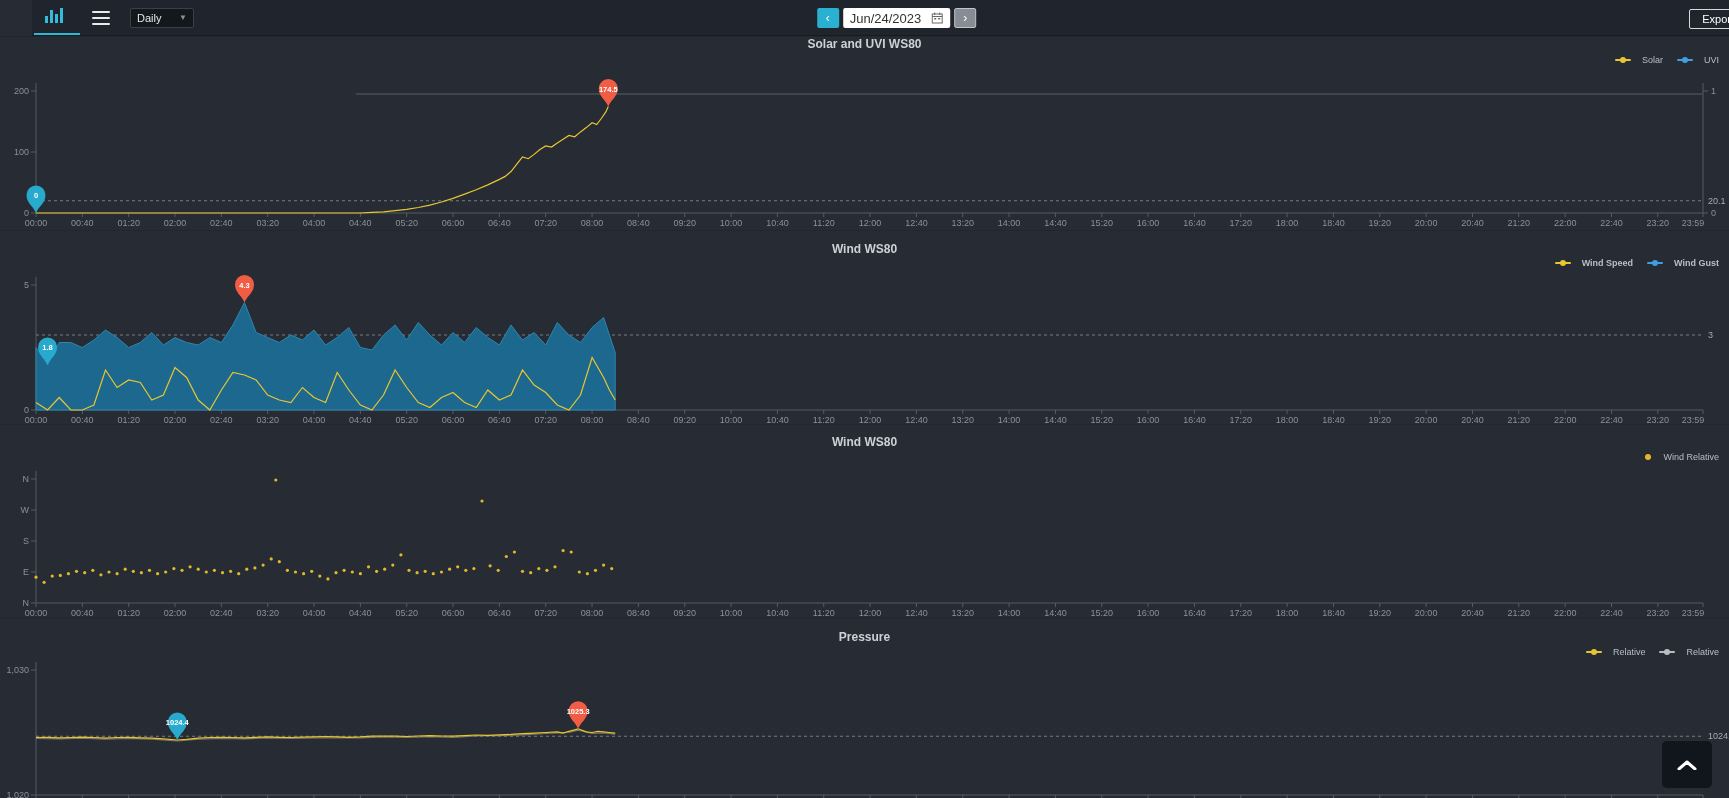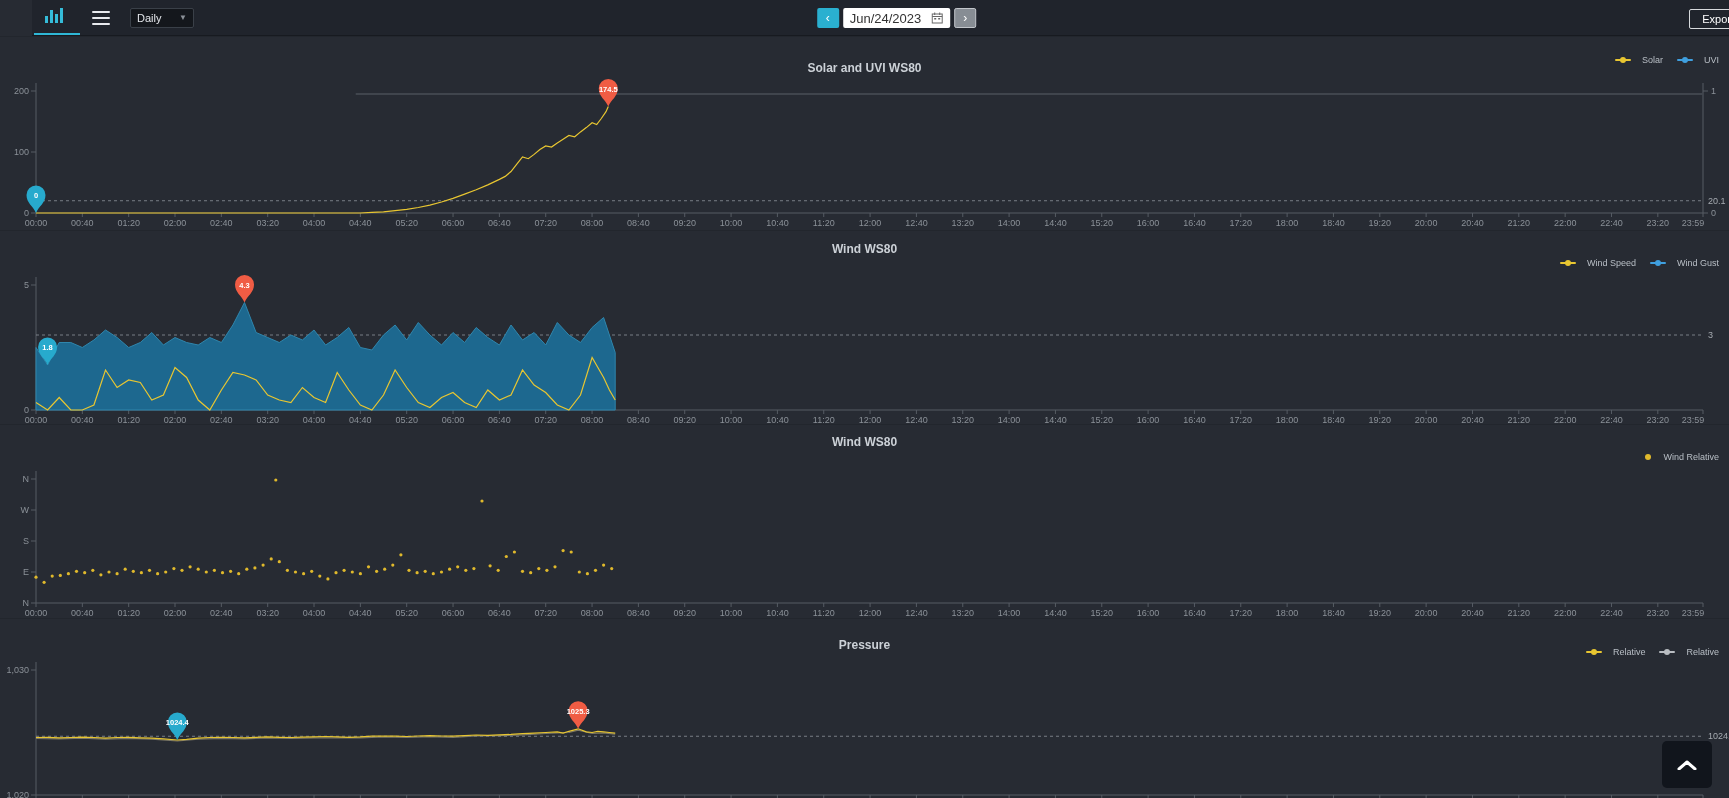--- a/index.html
+++ b/index.html
@@ -31,23 +31,23 @@
   .exportbtn{position:absolute;right:14px;top:9px;background:transparent;border:1px solid #d7dadd;
              color:#ffffff;font-size:11px;padding:3px 12px;border-radius:2px;cursor:pointer;}
   
   .chart{position:absolute;left:0;width:1729px;border-top:1px solid #22262d;}
   .chart.c0{top:36px;height:194px;}
   .chart.c1{top:230px;height:194px;}
   .chart.c2{top:424px;height:194px;}
   .chart.c3{top:618px;height:180px;}
   .ctitle{position:absolute;left:0;width:100%;margin:0;text-align:center;color:#ccd1d7;
           font-size:12px;font-weight:bold;}
-  .c0 .ctitle{top:24px;} .c1 .ctitle{top:11px;} .c2 .ctitle{top:10px;} .c3 .ctitle{top:19px;text-align:center;}
+  .c0 .ctitle{top:0;} .c1 .ctitle{top:11px;} .c2 .ctitle{top:10px;} .c3 .ctitle{top:11px;text-align:center;}
   .legend{position:absolute;right:10px;white-space:nowrap;}
-  .c0 .legend{top:13px;} .c1 .legend{top:22px;} .c2 .legend{top:22px;} .c3 .legend{top:23px;}
+  .c0 .legend{top:13px;} .c1 .legend{top:22px;font-weight:bold;} .c2 .legend{top:22px;} .c3 .legend{top:23px;}
   .legend-item{display:inline-flex;align-items:center;gap:11px;margin-left:14px;color:#b9bfc6;
                font-size:9px;cursor:pointer;}
   .sym{position:relative;width:16px;height:8px;display:inline-block;}
   .sym.dotonly{width:8px;}
   .sym .lline{position:absolute;left:0;top:3px;width:16px;height:2px;border-radius:1px;}
   .sym .ldot{position:absolute;left:50%;top:50%;width:6px;height:6px;margin:-3px 0 0 -3px;
              border-radius:50%;}
   .chart svg{position:absolute;left:0;top:0;font-family:"Liberation Sans",sans-serif;}
   
   #scrolltop{position:absolute;left:1662px;top:741px;width:50px;height:47px;background:#11151c;

